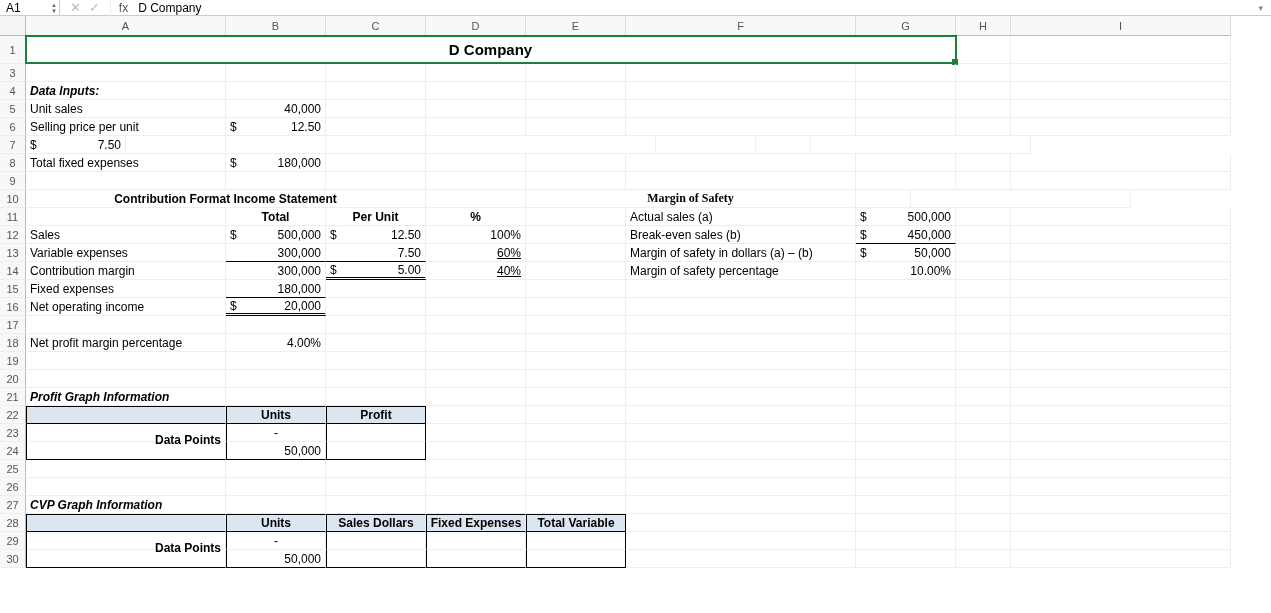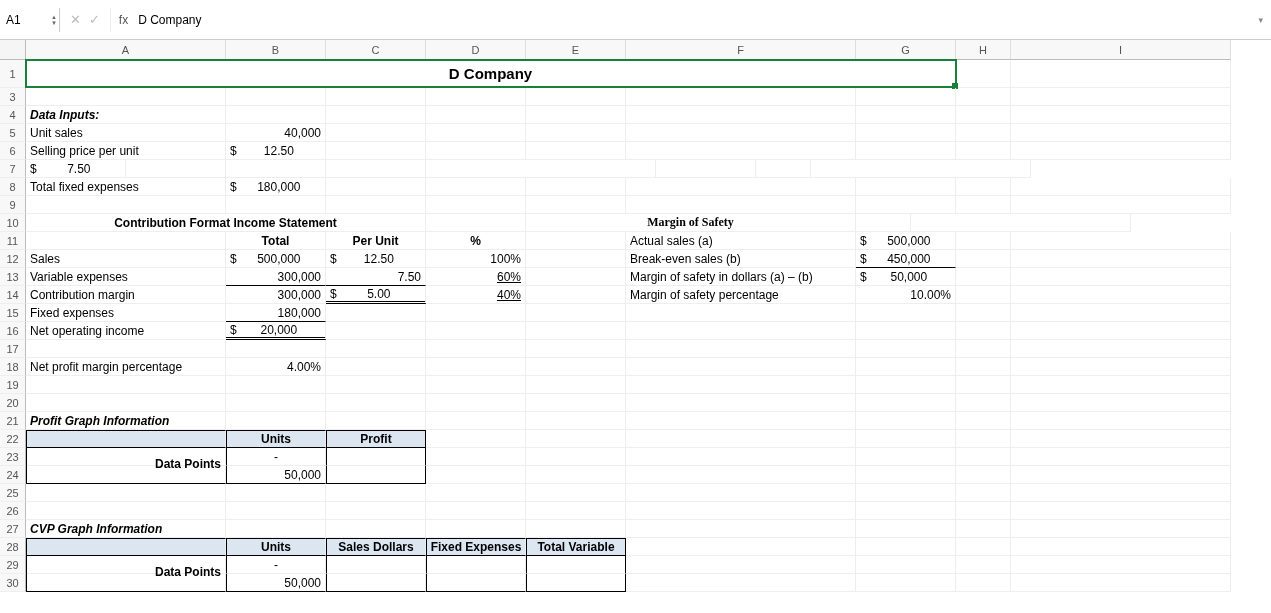--- a/index.html
+++ b/index.html
@@ -8,21 +8,21 @@
     font-size: 12px;
     color: #000;
     background: #fff;
     width: 1271px;
     height: 613px;
     overflow: hidden;
   }
   .formula-bar {
     display: flex;
     align-items: center;
-    height: 40px;
+    height: 16px;
     border-bottom: 1px solid #ccc;
     background: #fff;
   }
   .name-box {
     width: 60px;
     padding-left: 6px;
     border-right: 1px solid #ccc;
     height: 24px;
     display: flex;
     align-items: center;
@@ -141,21 +141,21 @@
   .wF { width: 230px; }
   .wG { width: 100px; }
   .wH { width: 55px; }
   .wI { width: 220px; }
   .right { justify-content: flex-end; }
   .center { justify-content: center; }
   .bold { font-weight: bold; }
   .bold-italic { font-weight: bold; font-style: italic; }
   .underline { text-decoration: underline; }
   .curr { display: flex; width: 100%; justify-content: space-between; }
-  .curr-val { text-align: center; flex: 1; }
+  .curr-val { text-align: right; flex: 1; }
   .hdr-blue {
     background: #dce6f1;
   }
   .bdr-top-black { border-top: 1px solid #000 !important; }
   .bdr-bot-black { border-bottom: 1px solid #000 !important; }
   .bdr-l-black { border-left: 1px solid #000 !important; }
   .bdr-r-black { border-right: 1px solid #000 !important; }
   .sel-box {
     position: absolute;
     left: -1px;

